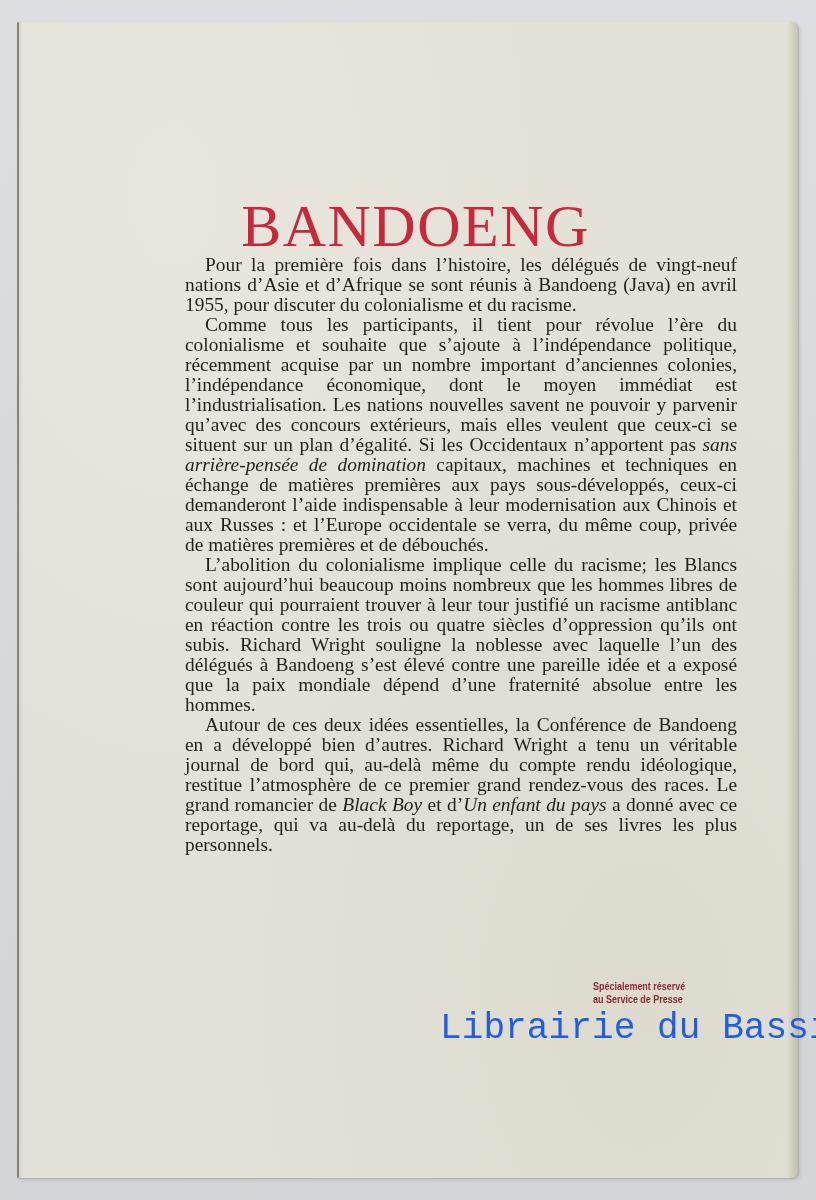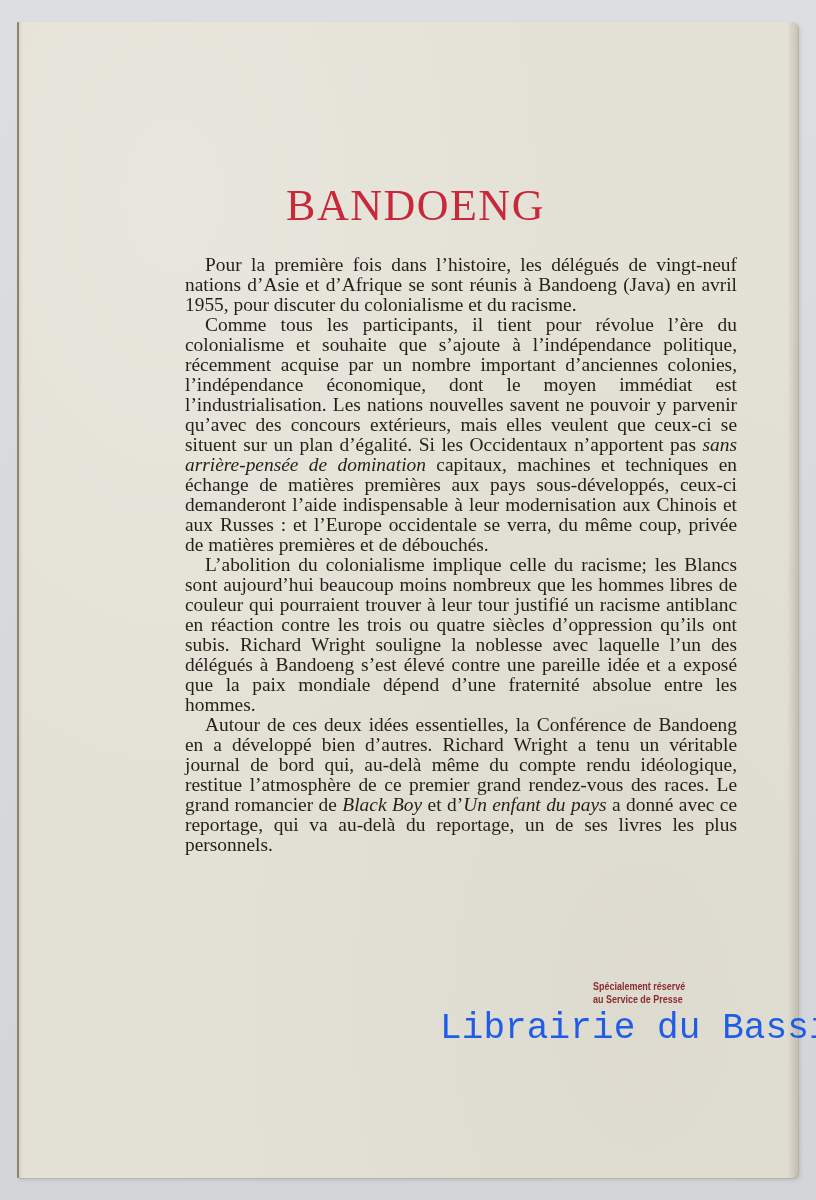--- a/index.html
+++ b/index.html
@@ -41,24 +41,24 @@
       background: #8c8474;
       border-radius: 2px;
     }
     .title {
       position: absolute;
       left: 0;
       right: 0;
       top: 158px;
       text-align: center;
       font-family: "Liberation Serif", serif;
-      font-size: 44px;
+      font-size: 60px;
       letter-spacing: 1.5px;
       color: #c8283a;
-      margin: 0;
+      margin: 12px;
       font-weight: normal;
       padding-left: 16px;
     }
     .body-text {
       position: absolute;
       left: 168px;
       top: 233px;
       width: 552px;
       font-family: "Liberation Serif", serif;
       font-size: 19.4px;

